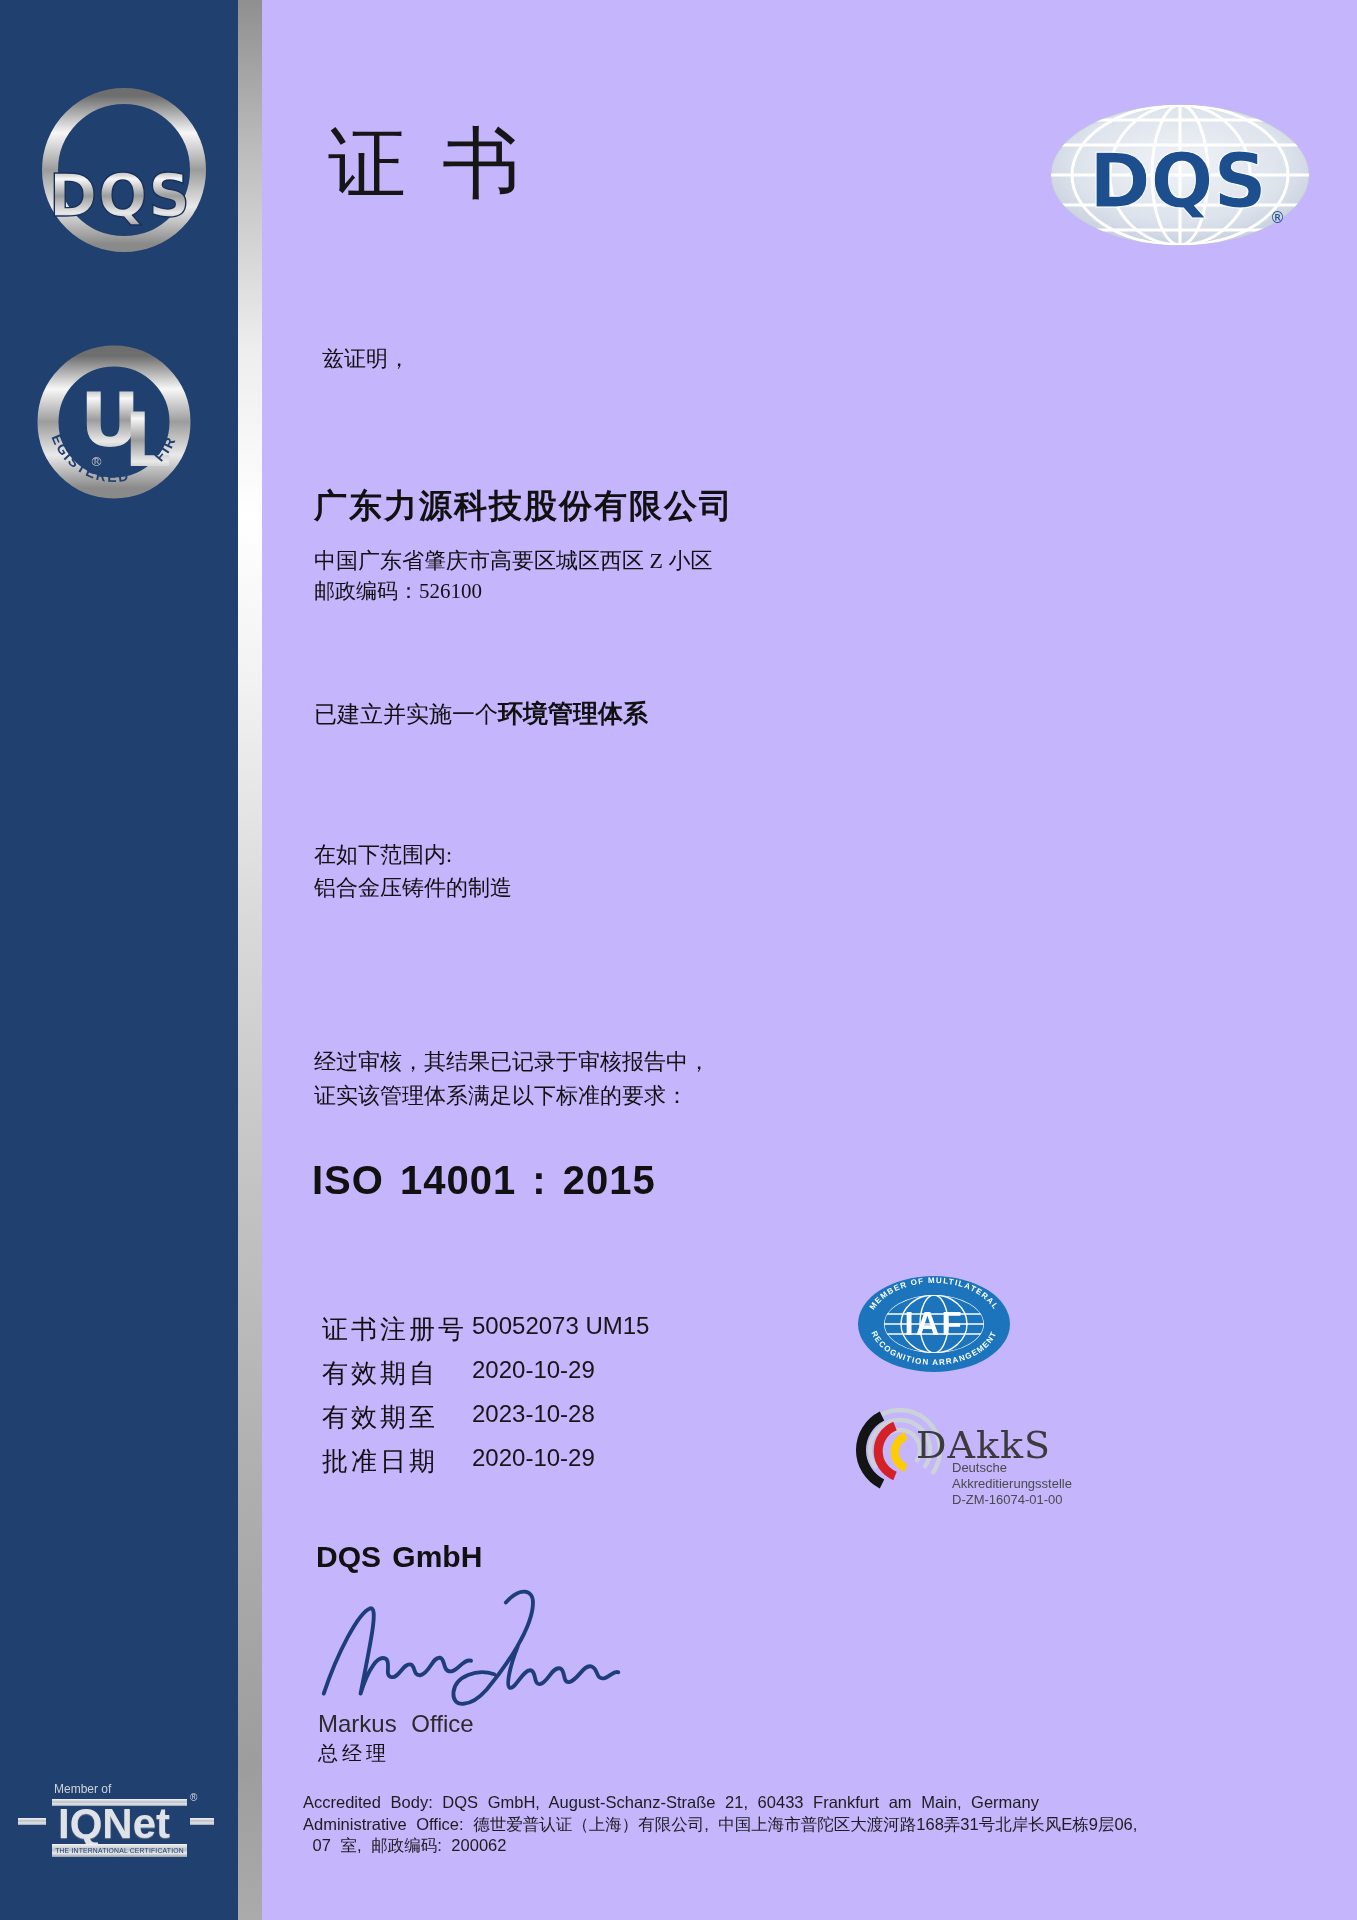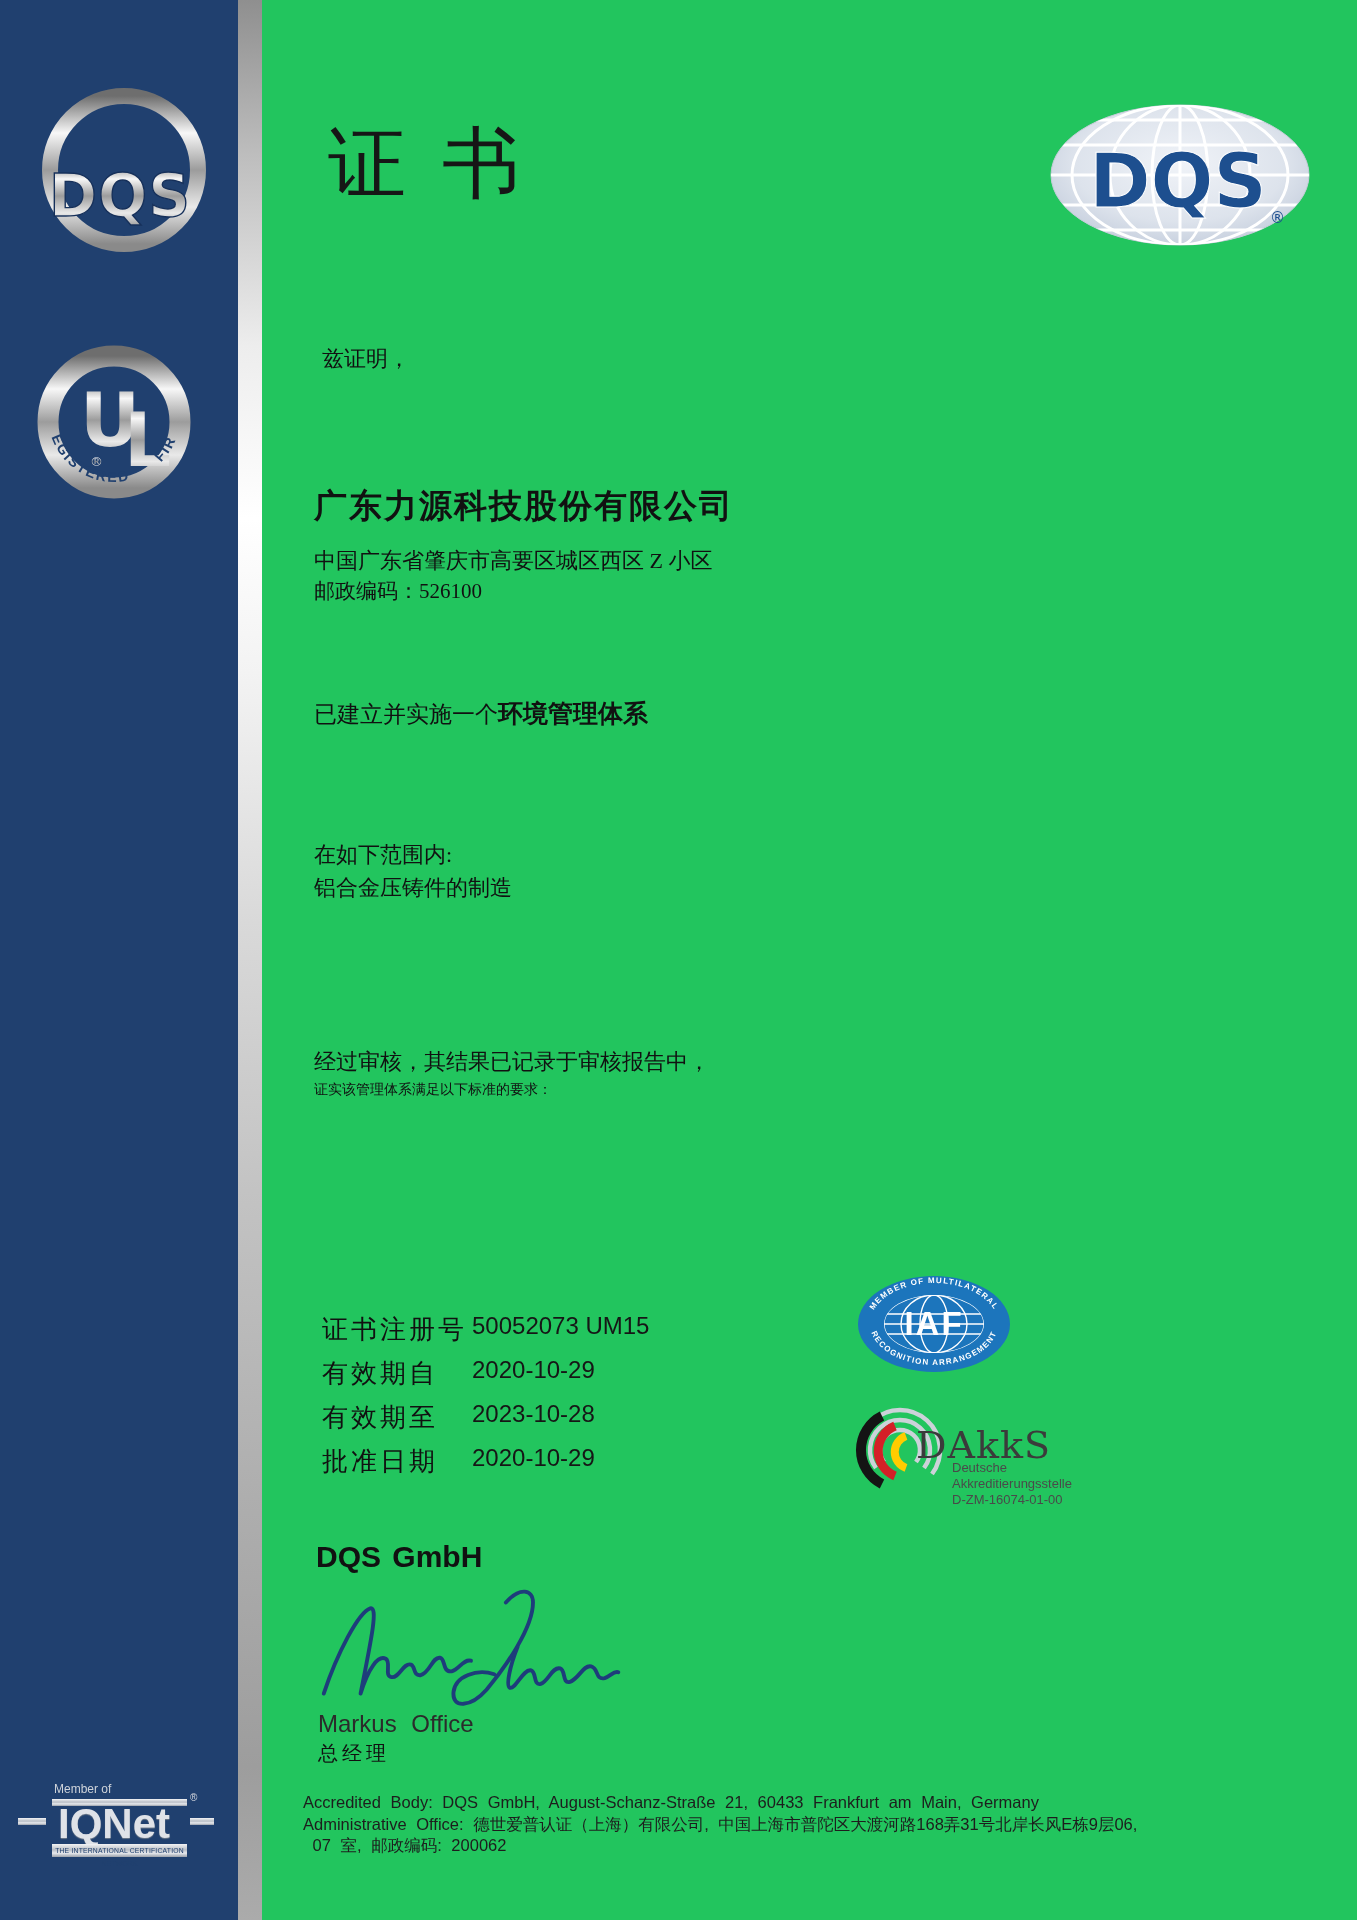--- a/index.html
+++ b/index.html
@@ -1,16 +1,16 @@
 <!DOCTYPE html>
 <html><head>
 <meta charset="utf-8">
 <style>
   html,body{margin:0;padding:0;background:#e9e9e9;}
-  #cert-page{position:relative;width:1357px;height:1920px;background:#22c55e;overflow:hidden;
+  #cert-page{position:relative;width:1357px;height:1920px;background:#c4b5fd;overflow:hidden;
     font-family:"Liberation Serif","DejaVu Serif",serif;color:#111;}
   .abs{position:absolute;}
   
   #sidebar{left:0;top:0;width:238px;height:1920px;background:#20406f;}
   
   #divider{left:238px;top:0;width:24px;height:1920px;
     background:linear-gradient(to bottom,#8f8f8f 0%,#bdbdbd 8%,#ededed 18%,#ffffff 27%,
       #f3f3f3 35%,#d9d9d9 48%,#c3c3c3 62%,#aeaeae 78%,#9d9d9d 92%,#ababab 100%);}
   
   .serif{font-family:"Liberation Serif","DejaVu Serif",serif;}
@@ -19,21 +19,21 @@
   #doc-title{left:328px;top:112px;font-size:78px;letter-spacing:36px;color:#161616;}
   #intro-line{left:322px;top:344px;font-size:22px;}
   #company-name{left:314px;top:484px;font-size:33px;font-weight:bold;letter-spacing:2px;}
   #company-address{left:314px;top:546px;font-size:22px;}
   #company-postal{left:314px;top:577px;font-size:21px;}
   #system-line{left:314px;top:697px;font-size:23px;}
   #system-line b{font-size:25px;}
   #scope-label{left:314px;top:840px;font-size:22px;}
   #scope-text{left:314px;top:873px;font-size:22px;}
   #audit-line1{left:314px;top:1047px;font-size:22px;}
-  #audit-line2{left:314px;top:1081px;font-size:14px;}
+  #audit-line2{left:314px;top:1081px;font-size:22px;}
   #standard-line{left:312px;top:1158px;font-size:40px;font-weight:bold;word-spacing:4px;letter-spacing:1px;}
   #fields{left:322px;top:1312px;}
   .field-row{display:flex;height:44px;align-items:flex-start;}
   .field-label{width:150px;font-size:26px;font-family:"Liberation Serif","DejaVu Serif",serif;letter-spacing:3px;}
   .field-value{font-size:24px;font-family:"Liberation Sans","DejaVu Sans",sans-serif;color:#161616;}
   #issuer-name{left:316px;top:1540px;font-size:30px;font-weight:bold;word-spacing:3px;}
   #signer-name{left:318px;top:1710px;font-size:24px;word-spacing:8px;color:#2b2b2b;}
   #signer-title{left:318px;top:1740px;font-size:20px;letter-spacing:4px;}
   #footer{left:303px;top:1792px;width:1010px;font-size:16.5px;line-height:21.5px;color:#1d1d1d;word-spacing:5px;}
   
@@ -152,20 +152,21 @@
   <div id="company-postal" class="abs serif">邮政编码：526100</div>
 
   <div id="system-line" class="abs serif"><span>已建立并实施一个</span><b>环境管理体系</b></div>
 
   <div id="scope-label" class="abs serif">在如下范围内:</div>
   <div id="scope-text" class="abs serif">铝合金压铸件的制造</div>
 
   <div id="audit-line1" class="abs serif">经过审核，其结果已记录于审核报告中，</div>
   <div id="audit-line2" class="abs serif">证实该管理体系满足以下标准的要求：</div>
 
+  <div id="standard-line" class="abs sans">ISO 14001 : 2015</div>
 
   <div id="fields" class="abs">
     <div class="field-row">
       <div class="field-label">证书注册号</div>
       <div class="field-value">50052073 UM15</div>
     </div>
     <div class="field-row">
       <div class="field-label">有效期自</div>
       <div class="field-value">2020-10-29</div>
     </div>

